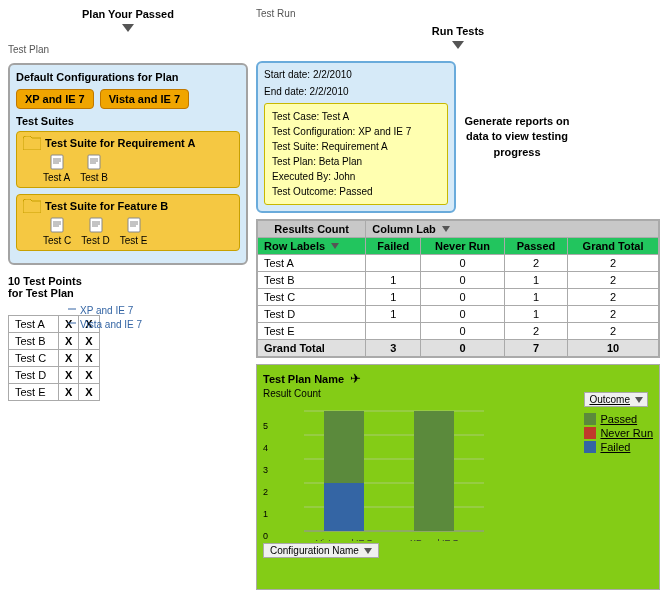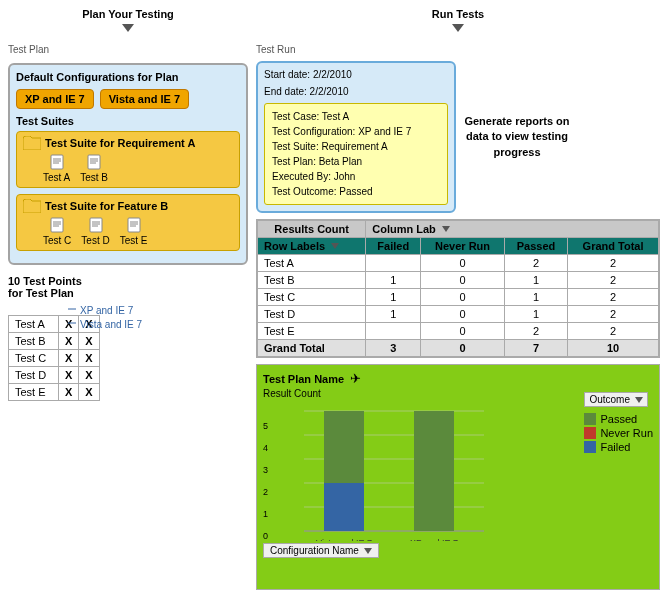--- a/index.html
+++ b/index.html
@@ -190,21 +190,21 @@
       font-size: 11px;
     }
 
     .results-table th, .results-table td {
       border: 1px solid #aaa;
       padding: 2px 6px;
       text-align: center;
     }
 
     .results-table th {
-      background: #0f766e;
+      background: #22c55e;
       font-weight: bold;
     }
 
     .results-table td:first-child {
       text-align: left;
     }
 
     .results-table tr:last-child td {
       font-weight: bold;
       background: #e0e0e0;
@@ -291,21 +291,21 @@
     }
   </style>
 </head>
 <body>
 
 <div class="main-container">
 
   <div class="left-column">
 
     <div style="text-align:center; position:relative; margin-bottom:2px;">
-      <div class="section-header">Plan Your Testing</div>
+      <div class="section-header">Plan Your Passed</div>
 
       <div style="text-align:center; margin-top:2px;">
         <svg width="12" height="12">
             <polygon points="6,10 0,2 12,2" fill="#555"></polygon>
           </svg>
       </div>
     </div>
 
     <div style="font-size:10px; color:#555; margin-bottom:2px;">Test Plan</div>
 
@@ -426,28 +426,28 @@
     <td class="x-cell">X</td>
   </tr>
             </tbody>
         </table>
       </div>
     </div>
   </div>
 
   <div class="right-column">
 
+    <div style="font-size:10px; color:#555;">Test Run</div>
+
     <div style="text-align:center; margin-bottom:2px;">
       <div class="section-header">Run Tests</div>
       <svg width="12" height="12">
           <polygon points="6,10 0,2 12,2" fill="#555"></polygon>
         </svg>
     </div>
-
-    <div style="font-size:10px; color:#555;">Test Run</div>
 
     <div class="top-right">
       <div class="test-run-box">
         <div class="test-run-dates">Start date: 2/2/2010</div>
         <div class="test-run-dates">End date: 2/2/2010</div>
         <div class="tooltip-box">
           <div>Test Case: Test A</div>
           <div>Test Configuration: XP and IE 7</div>
           <div>Test Suite: Requirement A</div>
           <div>Test Plan: Beta Plan</div>
@@ -574,21 +574,21 @@
             </svg>
           </div>
           <div class="config-name-row">
             <div class="config-name-dropdown">
               <span>Configuration Name</span>
               <span class="arrow-down"></span>
             </div>
           </div>
         </div>
 
-        <div style="display:flex; flex-direction:column; gap:2px; margin-top:4px;">
+        <div style="display:flex; flex-direction:column; gap:2px; margin-top:4px;text-decoration:underline;">
           <div class="outcome-dropdown">
             <span>Outcome</span>
             <span class="arrow-down"></span>
           </div>
           <div class="legend-item">
             <span class="legend-color" style="background:#5b8a3c;"></span>
             <span>Passed</span>
           </div>
           <div class="legend-item">
             <span class="legend-color" style="background:#c0392b;"></span>

